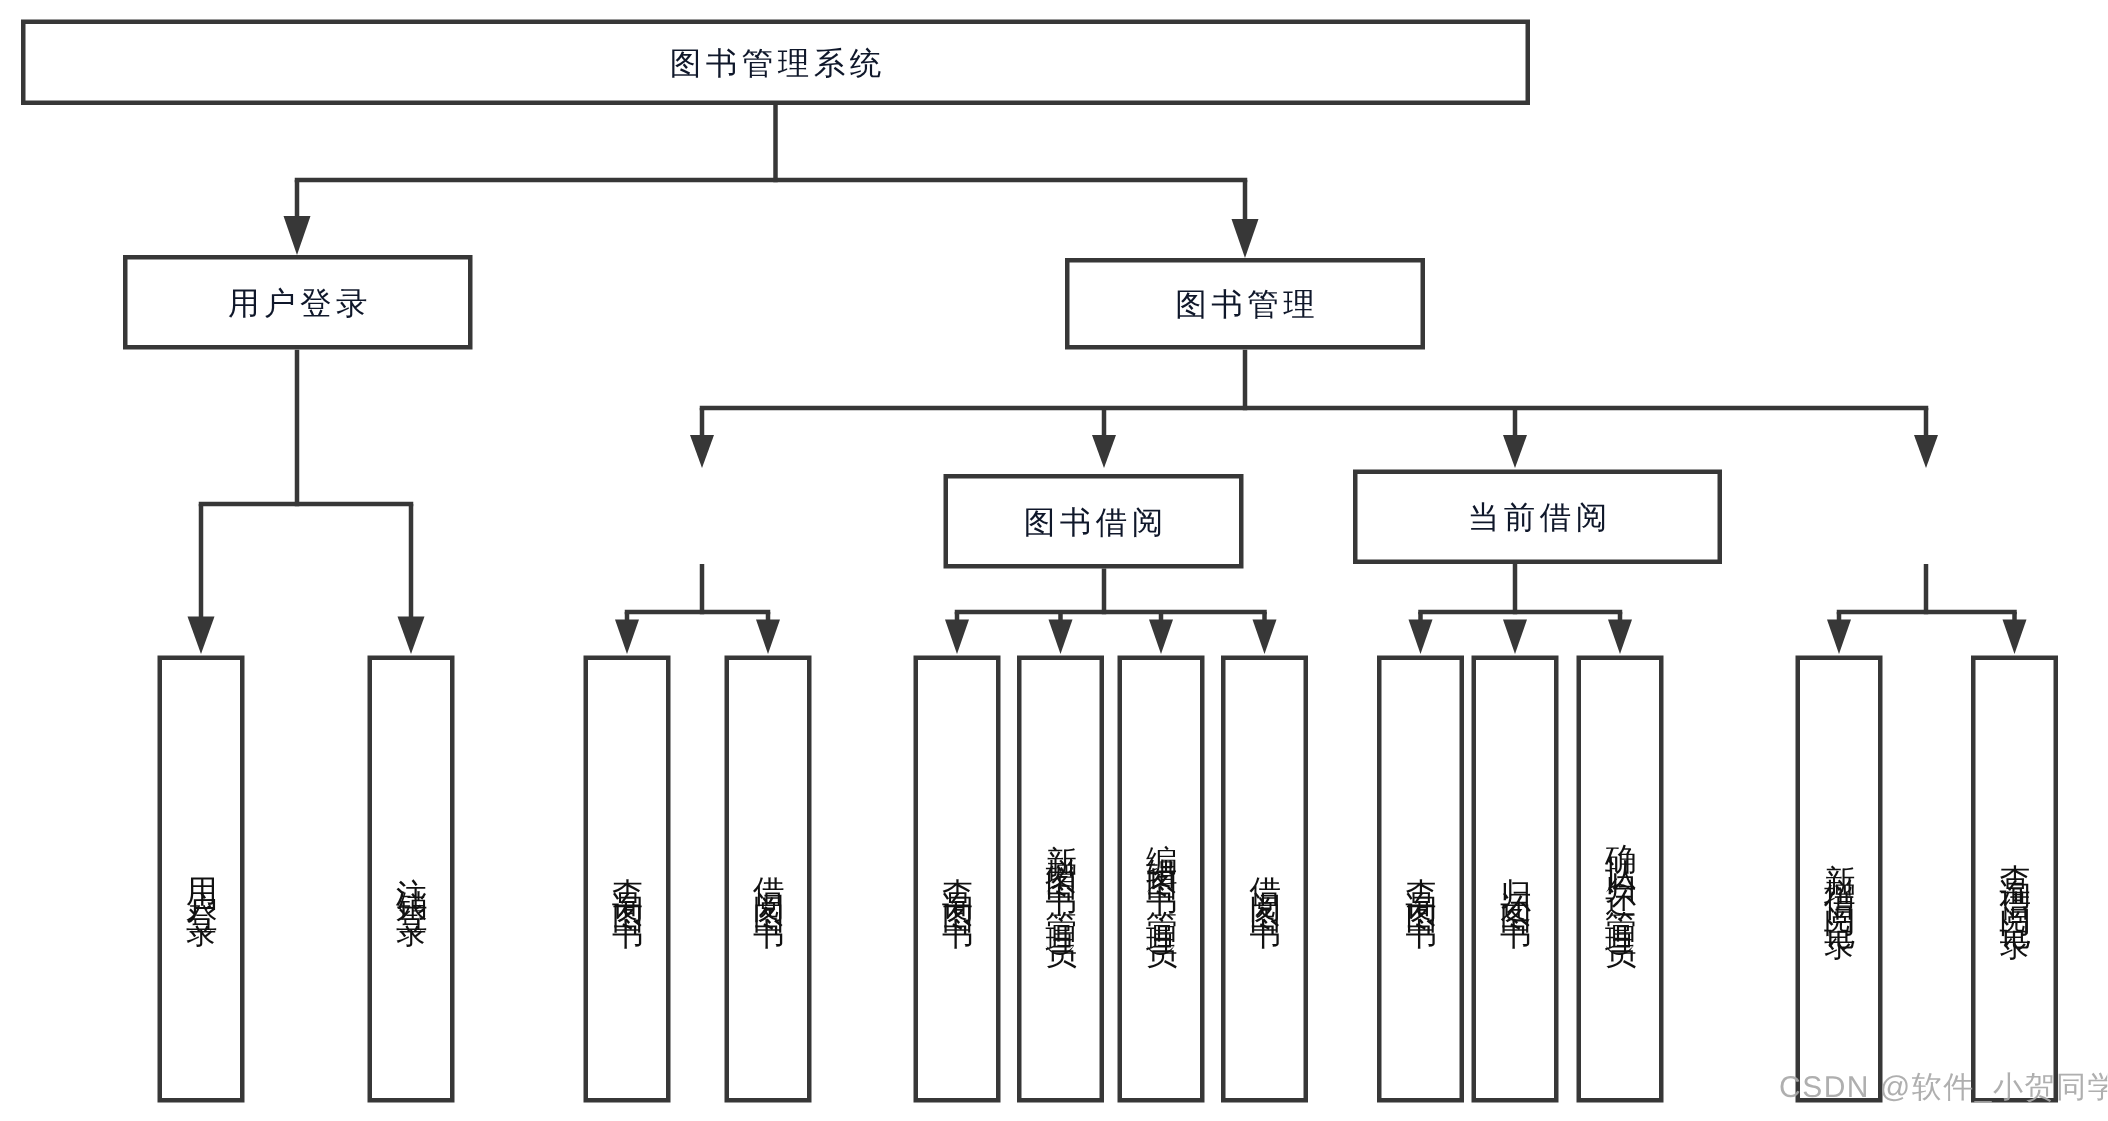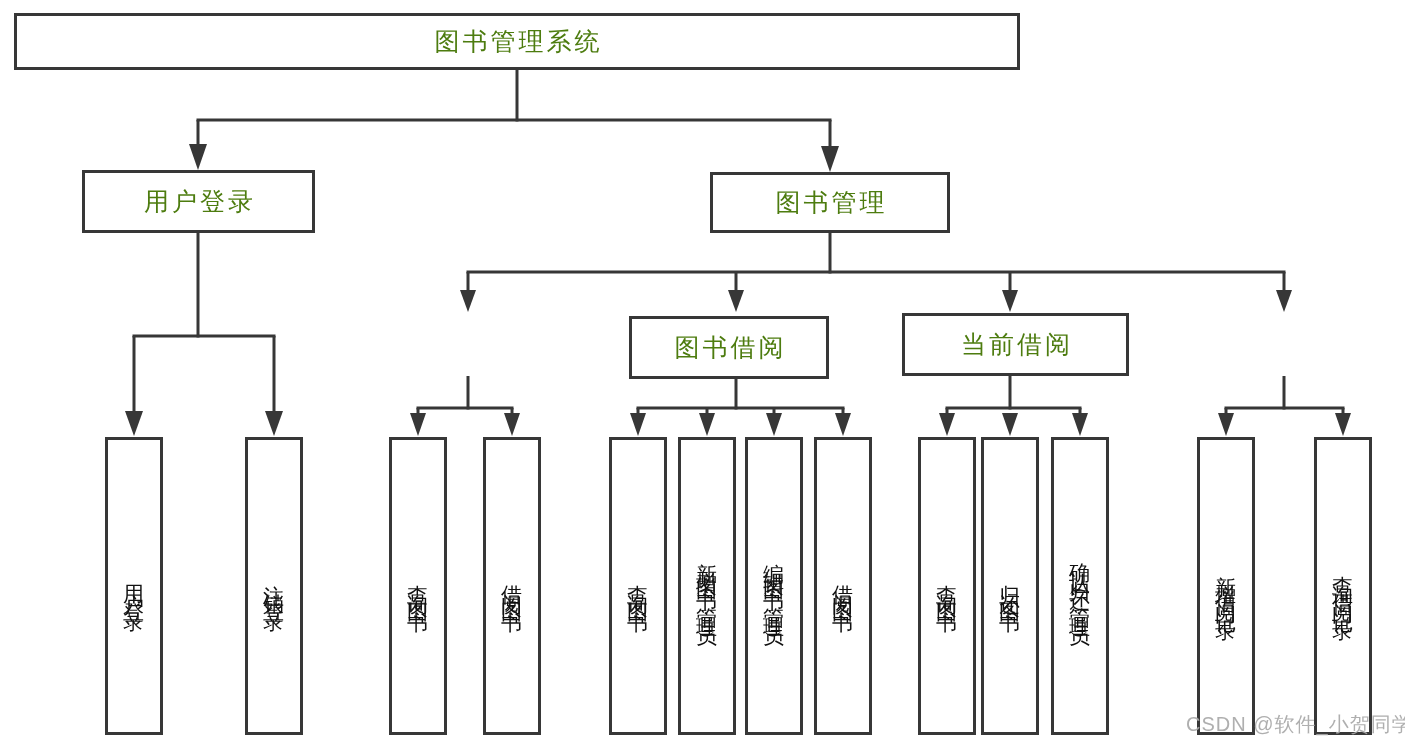--- a/index.html
+++ b/index.html
@@ -6,21 +6,21 @@
   .canvas{
     position:relative;width:1405px;height:747px;background:#ffffff;overflow:hidden;
     font-family:"Liberation Sans","DejaVu Sans",sans-serif;
   }
   .connector-layer{position:absolute;left:0;top:0;z-index:1;pointer-events:none;}
   .box{
     position:absolute;background:#ffffff;border:3px solid #373737;box-sizing:border-box;
     display:flex;align-items:center;justify-content:center;z-index:2;
   }
   .hlabel{
-    font-size:25px;letter-spacing:3px;text-indent:3px;color:#4d7c0f;white-space:nowrap;
+    font-size:21px;letter-spacing:3px;text-indent:3px;color:#0f172a;white-space:nowrap;
   }
   .vlabel{
     writing-mode:vertical-rl;text-orientation:mixed;
     font-size:21px;letter-spacing:9px;color:#111111;line-height:1;
   }
   .watermark{
     position:absolute;left:1186px;top:711px;z-index:3;
     font-size:20px;color:rgba(168,168,168,0.92);white-space:nowrap;letter-spacing:1px;
   }
 </style>
@@ -101,21 +101,21 @@
   <div class="box" style="left:82px;top:170px;width:233px;height:63px;">
     <span class="hlabel">用户登录</span>
   </div>
   <div class="box" style="left:710px;top:172px;width:240px;height:61px;">
     <span class="hlabel">图书管理</span>
   </div>
 
   <div class="box" style="left:629px;top:316px;width:200px;height:63px;">
     <span class="hlabel">图书借阅</span>
   </div>
-  <div class="box" style="left:902px;top:313px;width:227px;height:63px;">
+  <div class="box" style="left:902px;top:313px;width:246px;height:63px;">
     <span class="hlabel">当前借阅</span>
   </div>
 
   <div class="box" style="left:105px;top:437px;width:58px;height:298px;">
     <span class="vlabel">用户登录</span>
   </div>
   <div class="box" style="left:245px;top:437px;width:58px;height:298px;">
     <span class="vlabel">注销登录</span>
   </div>
 

